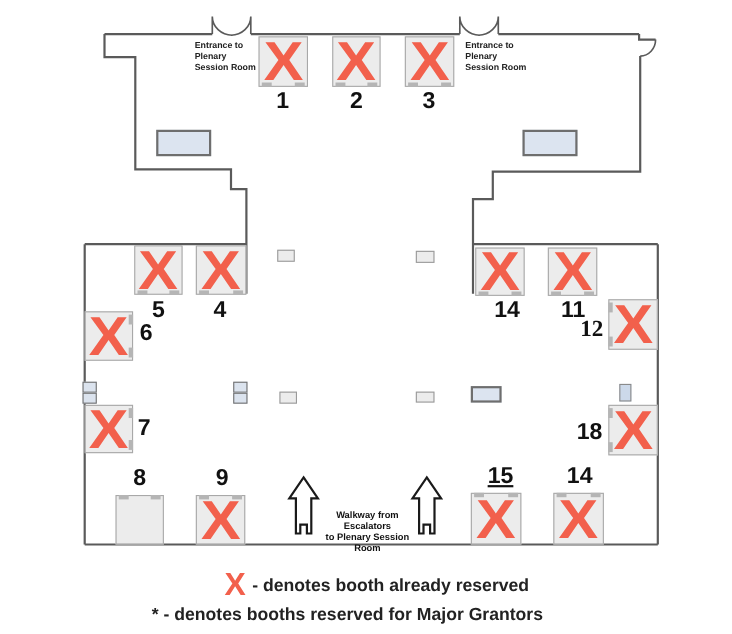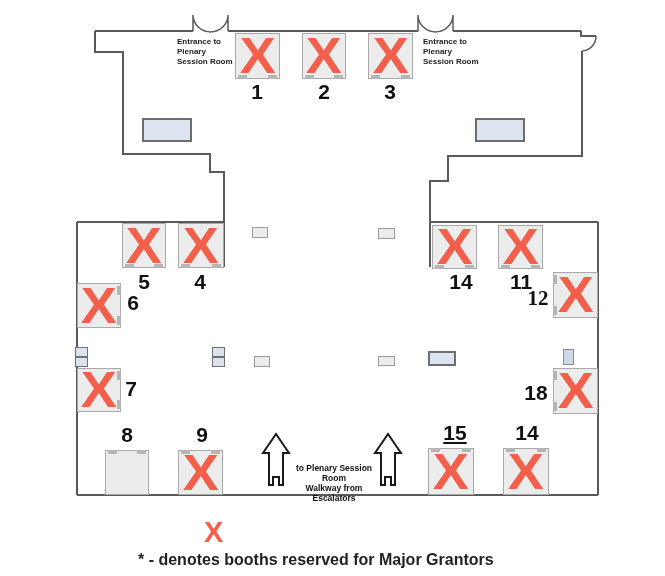--- a/index.html
+++ b/index.html
@@ -151,22 +151,23 @@
     <div>Plenary</div>
     <div>Session Room</div>
   </div>
   <div class="entrance-label" style="left:423px;top:37px;">
     <div>Entrance to</div>
     <div>Plenary</div>
     <div>Session Room</div>
   </div>
 
   <div class="walkway-label">
+    <div>Walkway from Escalators</div>
     <div>to Plenary Session Room</div>
-    <div>Walkway from Escalators</div>
   </div>
 
   <div class="legend-line1">
     <span class="legend-x" style="color: rgb(242, 96, 76);">X</span>
+    <span class="legend-text">- denotes booth already reserved</span>
   </div>
   <div class="legend-line2 legend-text">* - denotes booths reserved for Major Grantors</div>
 
 </div>
 
 </body></html>

